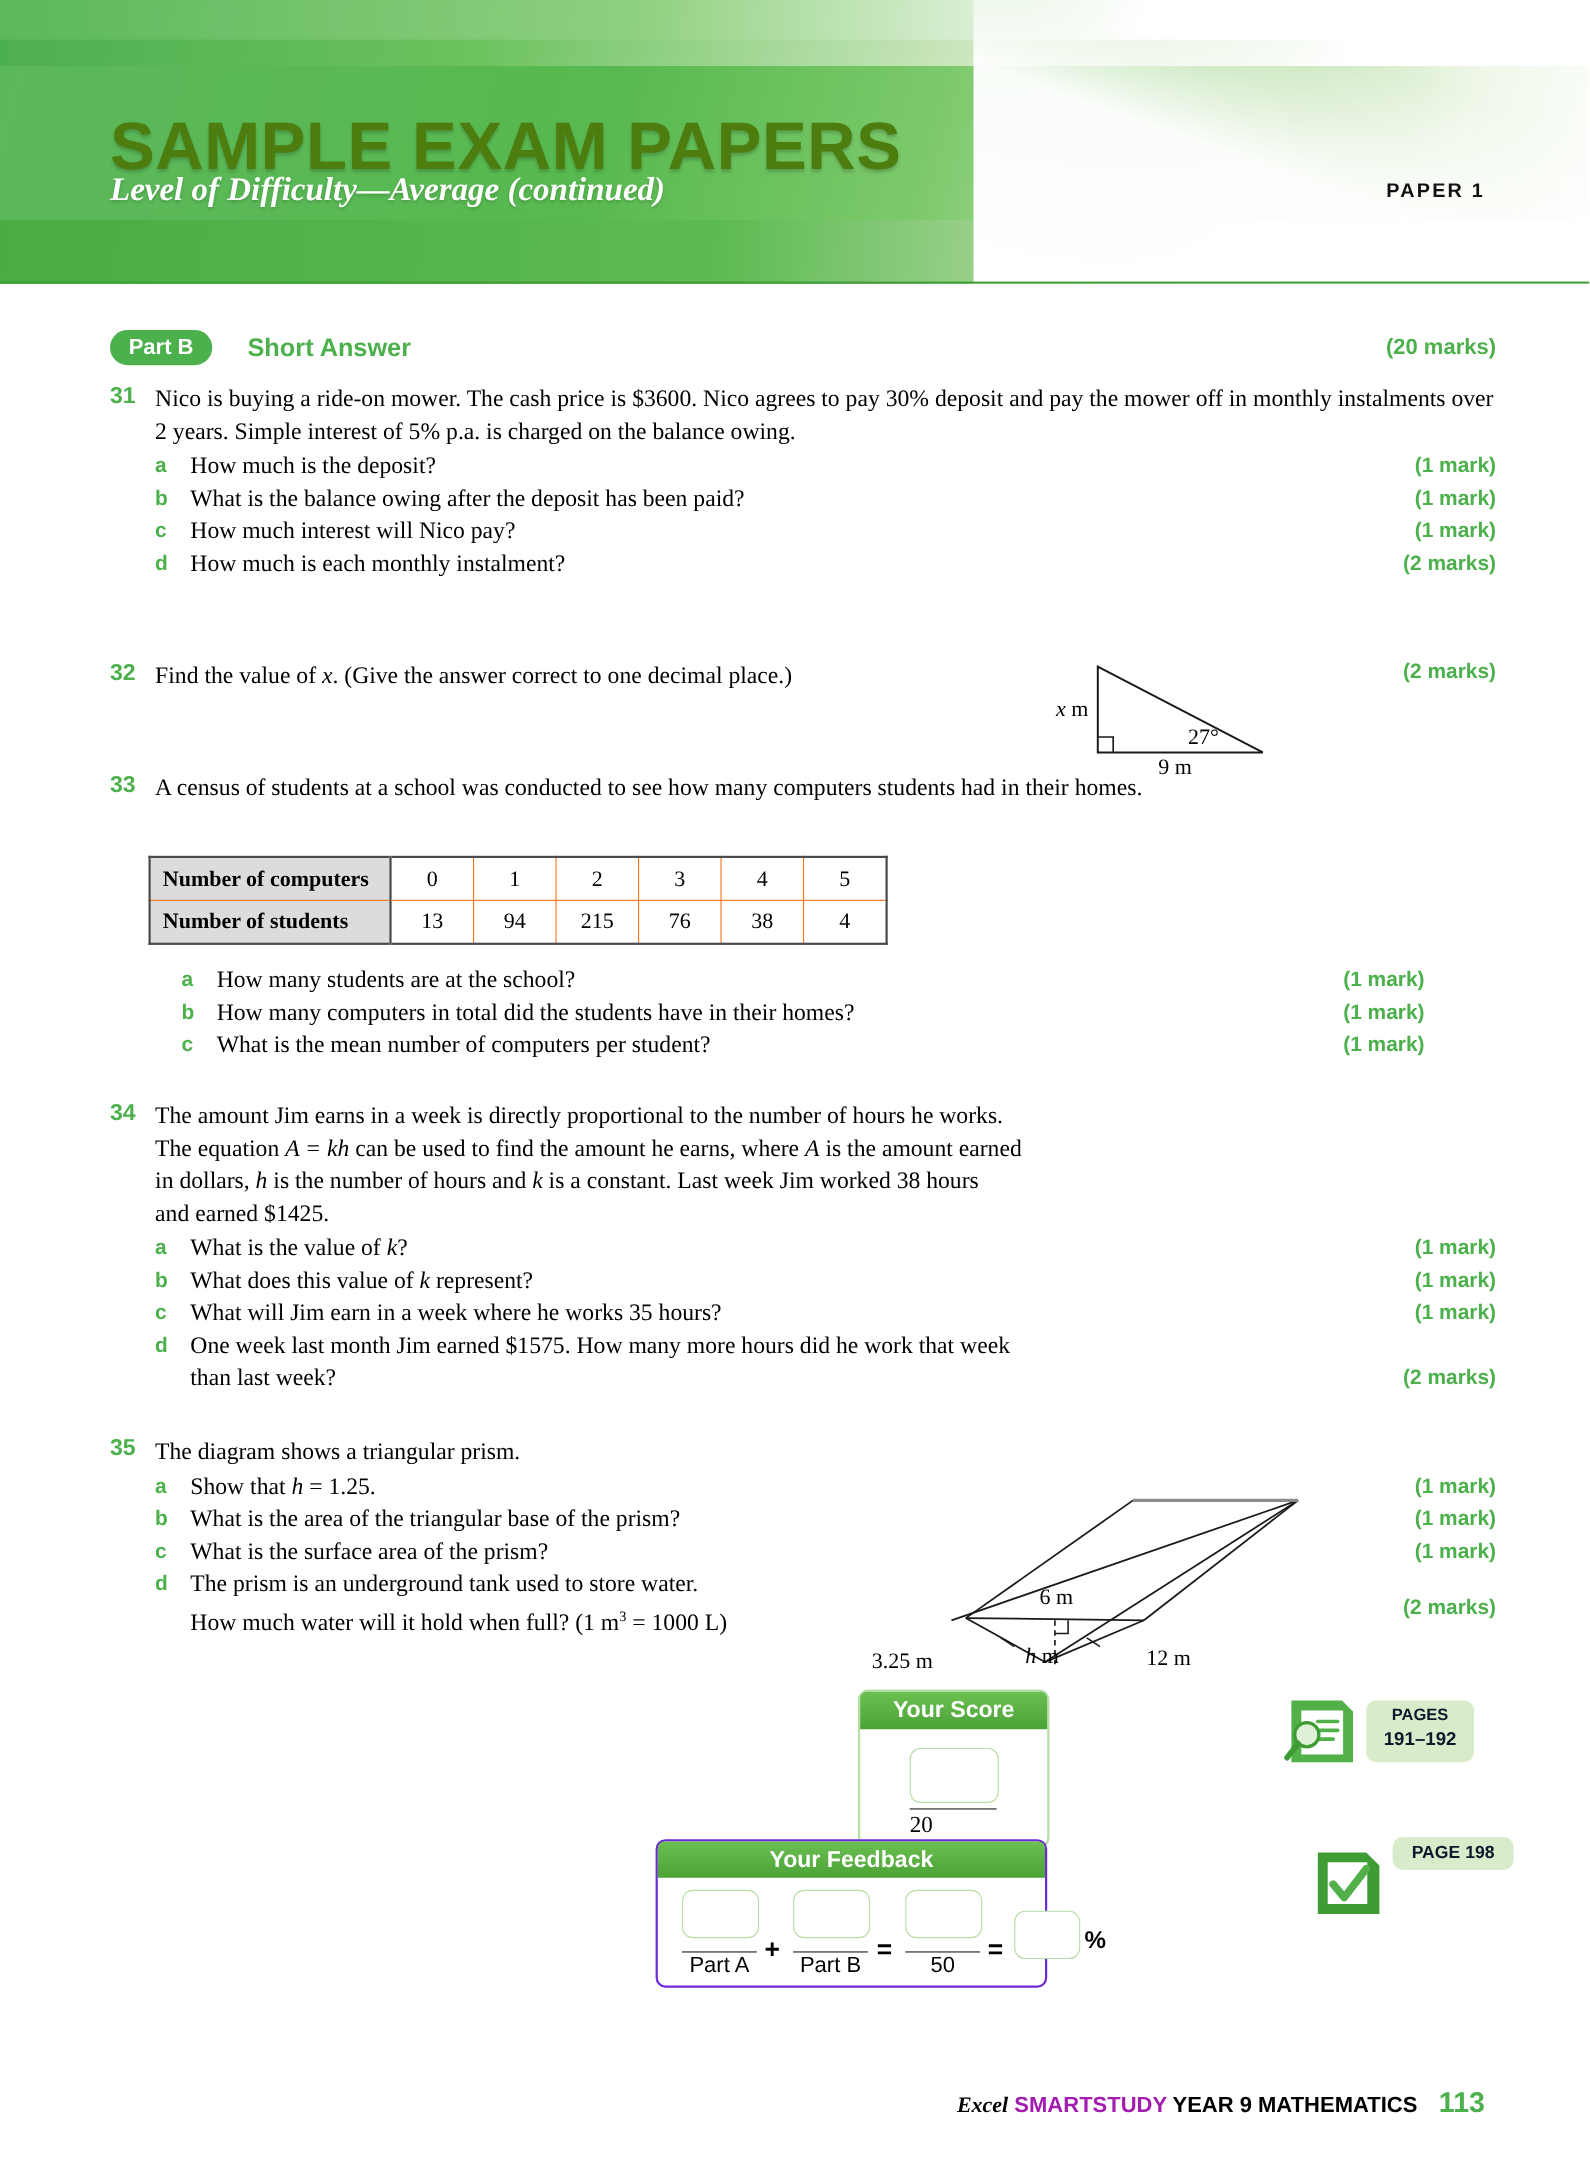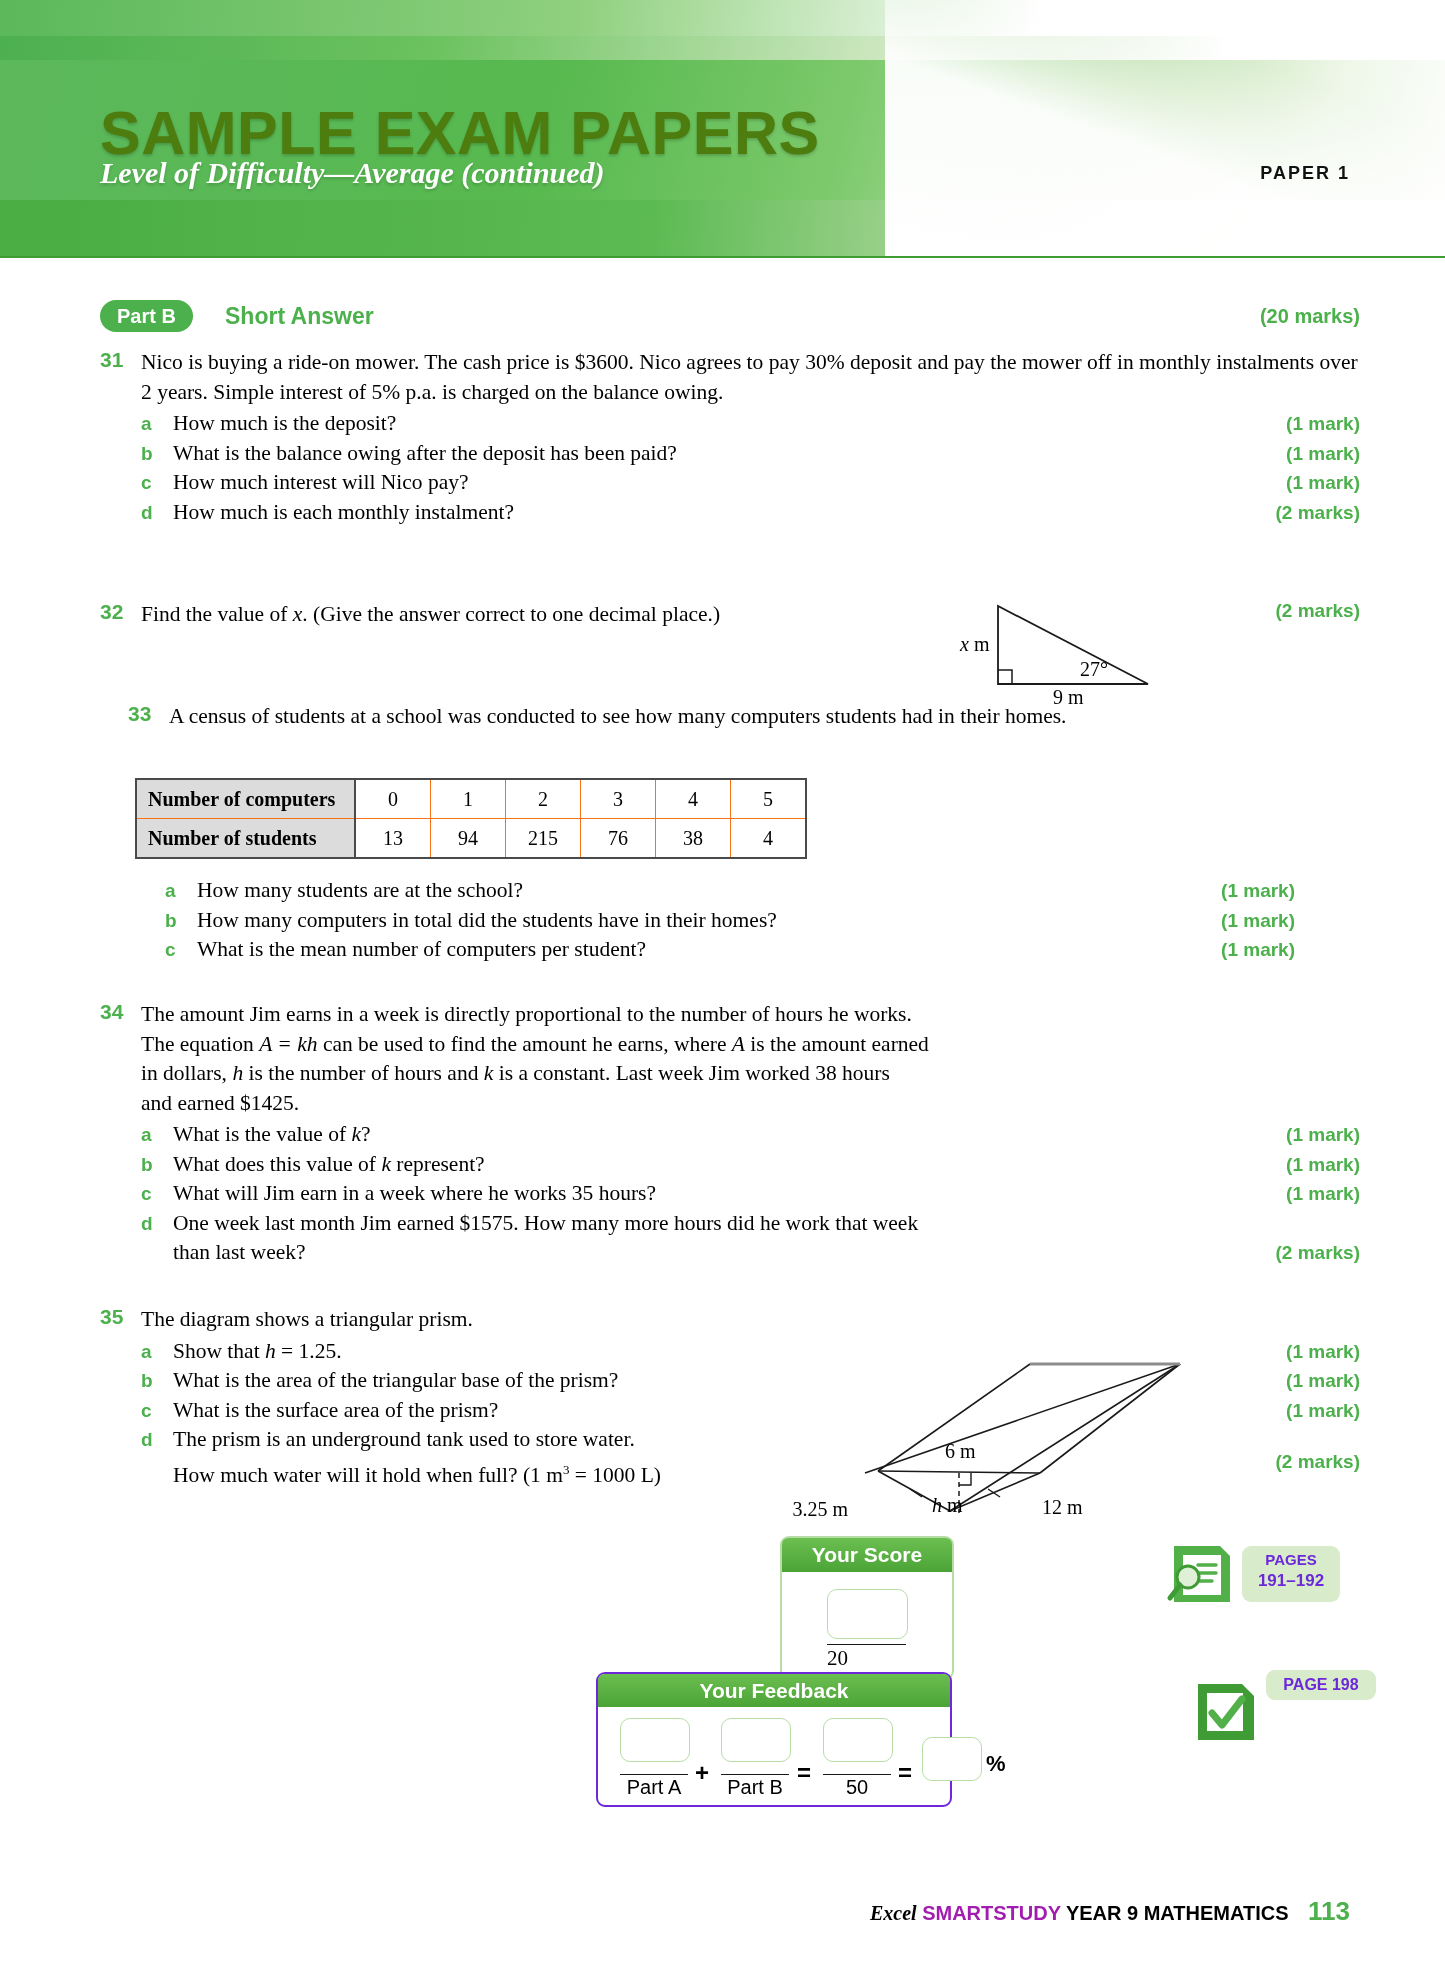--- a/index.html
+++ b/index.html
@@ -82,21 +82,21 @@
   .fr{position:absolute;top:11px;width:68px;height:42px;}
   .frl{position:absolute;top:67px;width:68px;border-top:1.6px solid #1a1a1a;}
   .frt{position:absolute;top:69px;width:68px;text-align:center;font-size:20px;
        font-family:"Liberation Sans",sans-serif;}
   .op{position:absolute;top:52px;font-family:"Liberation Sans",sans-serif;font-weight:bold;font-size:24px;}
   .pctbox{position:absolute;left:268px;top:33px;width:58px;height:42px;}
   .pct{position:absolute;left:331px;top:45px;font-family:"Liberation Sans",sans-serif;
        font-weight:bold;font-size:22px;}
 
   .pagetag{position:absolute;border-radius:9px;background:#d8eccb;
-           font-family:"Liberation Sans",sans-serif;font-weight:bold;color:#6d28d9;text-align:center;}
+           font-family:"Liberation Sans",sans-serif;font-weight:bold;color:#0f172a;text-align:center;}
   .foot{position:absolute;right:95px;top:1896px;font-family:"Liberation Sans",sans-serif;
         font-weight:bold;font-size:20px;white-space:nowrap;}
   .foot .ex{font-family:"Liberation Serif",serif;font-style:italic;font-weight:bold;}
   .foot .ss{color:#a21caf;}
   .foot .pg{color:#4cb04c;font-size:26px;margin-left:14px;}
   svg{display:block;overflow:visible;}
 </style>
 </head>
 <body>
 
@@ -155,21 +155,21 @@
 <div style="position:absolute;left:940px;top:596px;">
   <svg width="230" height="110" viewBox="0 0 230 110">
     <polygon points="58,10 58,88 208,88" fill="none" stroke="#1a1a1a" stroke-width="1.8"></polygon>
     <polyline points="58,74 72,74 72,88" fill="none" stroke="#1a1a1a" stroke-width="1.5"></polyline>
     <text x="20" y="55" font-family="Liberation Serif, serif" font-size="20" font-style="italic">x<tspan font-style="normal"> m</tspan></text>
     <text x="140" y="80" font-family="Liberation Serif, serif" font-size="20">27°</text>
     <text x="113" y="108" font-family="Liberation Serif, serif" font-size="20">9 m</text>
   </svg>
 </div>
 
-<div class="q" style="top:702px;margin-left:28px;">
+<div class="q" style="top:702px;">
   <div class="qnum">33</div>
   <div class="qbody">A census of students at a school was conducted to see how many computers students had in their homes.</div>
 </div>
 <table class="ctable" style="top:778px;">
   <tbody>
       <tr>
     <td class="hd">Number of computers</td>
     <td class="val">0</td>
     <td class="val">1</td>
     <td class="val">2</td>

